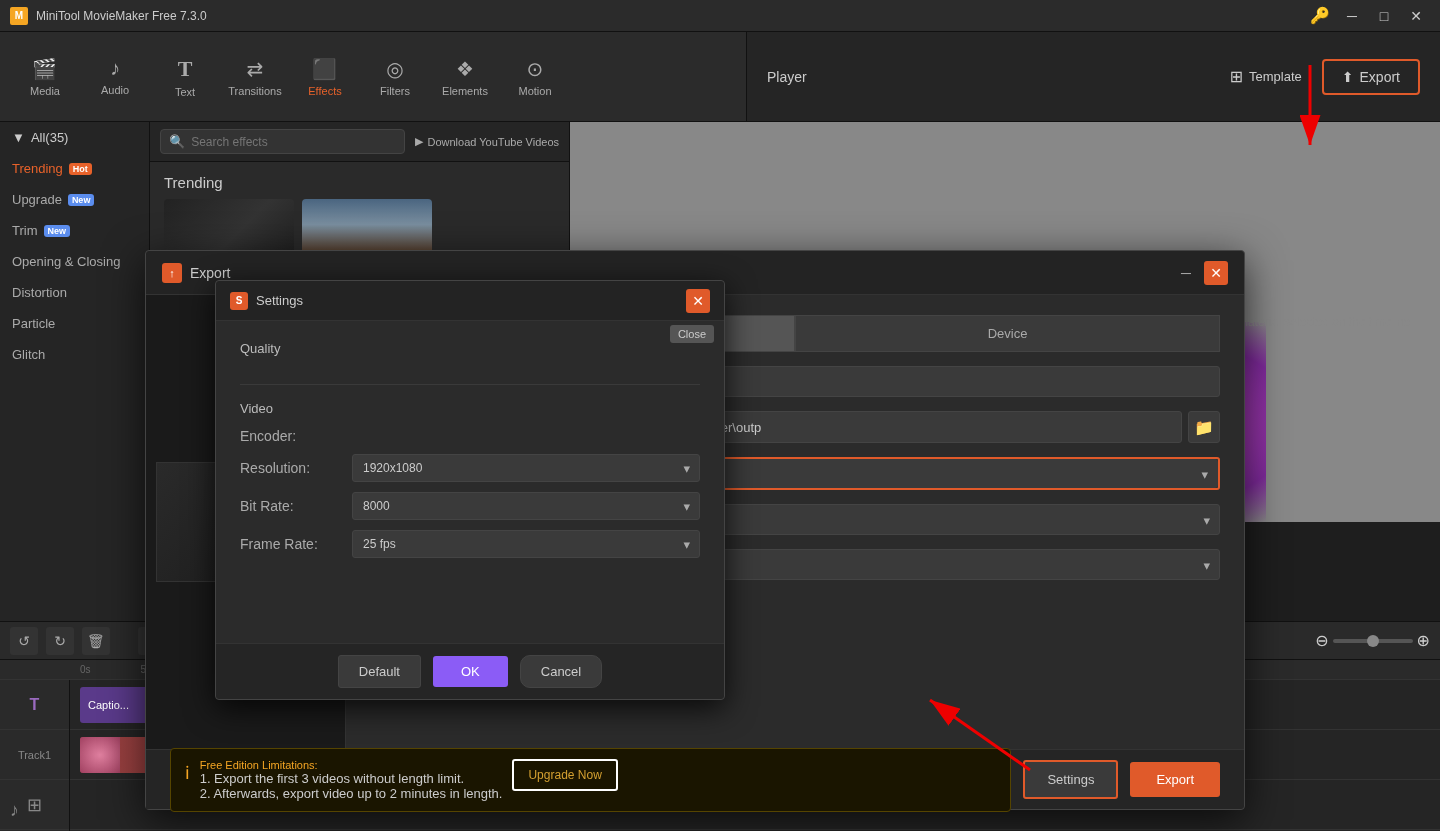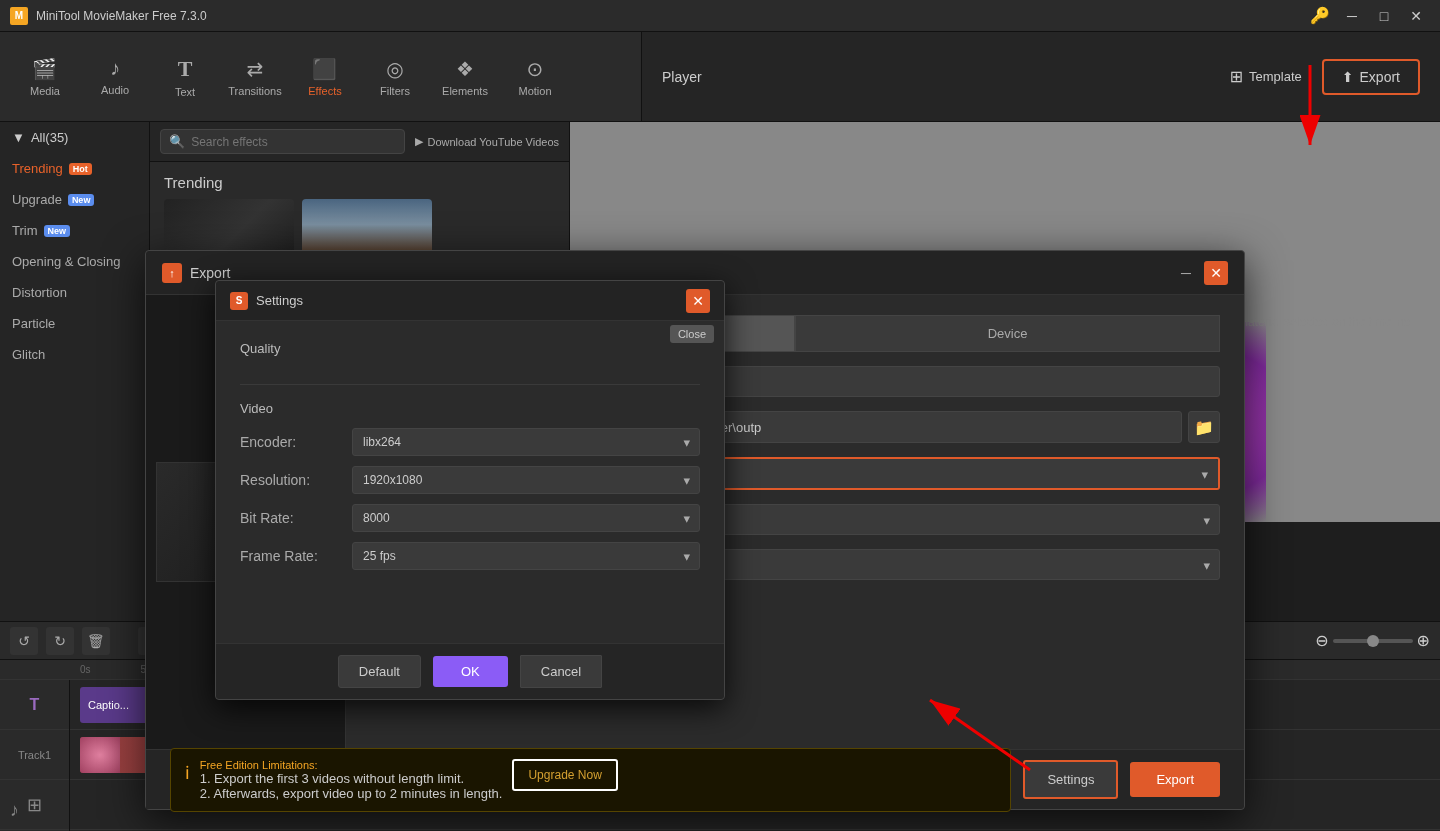--- a/index.html
+++ b/index.html
@@ -13,21 +13,21 @@
     #title-bar .win-btn { width: 28px; height: 22px; background: transparent; border: none; color: #ccc; cursor: pointer; display: flex; align-items: center; justify-content: center; font-size: 14px; }
     #title-bar .key-icon { color: #f5a623; font-size: 16px; margin-right: 8px; }
 
     
     #main-toolbar { height: 90px; background: #2b2b2b; display: flex; align-items: center; padding: 0 10px; border-bottom: 1px solid #111; }
     .toolbar-item { display: flex; flex-direction: column; align-items: center; justify-content: center; width: 70px; height: 70px; cursor: pointer; color: #aaa; font-size: 11px; gap: 4px; border-radius: 4px; }
     .toolbar-item.active { color: #e8622a; }
     .toolbar-icon { font-size: 20px; }
 
     
-    #right-header { position: absolute; top: 32px; right: 0; width: 799px; height: 90px; background: #252525; display: flex; align-items: center; justify-content: space-between; padding: 0 20px; border-bottom: 1px solid #111; border-left: 1px solid #111; }
+    #right-header { position: absolute; top: 32px; right: 0; width: 694px; height: 90px; background: #252525; display: flex; align-items: center; justify-content: space-between; padding: 0 20px; border-bottom: 1px solid #111; border-left: 1px solid #111; }
     .player-tab { color: #ccc; font-size: 14px; }
     .right-header-actions { display: flex; align-items: center; gap: 20px; }
     .template-btn { display: flex; align-items: center; gap: 6px; color: #ccc; cursor: pointer; font-size: 13px; }
     .export-btn-header { display: flex; align-items: center; gap: 6px; background: transparent; border: 2px solid #e05a2a; color: #ccc; padding: 8px 18px; border-radius: 4px; cursor: pointer; font-size: 14px; font-weight: 500; }
 
     
     #left-sidebar { position: absolute; top: 122px; left: 0; width: 150px; bottom: 0; background: #252525; border-right: 1px solid #111; }
     .sidebar-all { display: flex; align-items: center; gap: 6px; padding: 8px 12px; color: #ccc; font-size: 13px; }
     .sidebar-item-link { display: flex; align-items: center; gap: 6px; padding: 8px 12px; cursor: pointer; color: #aaa; font-size: 13px; }
     .sidebar-item-link.active { color: #e8622a; }
@@ -126,21 +126,21 @@
     .divider { height: 1px; background: #3a3a3a; }
     .video-section h3 { color: #bbb; font-size: 13px; font-weight: 500; margin-bottom: 12px; }
     .settings-field { display: flex; align-items: center; gap: 12px; margin-bottom: 10px; }
     .settings-label { width: 100px; color: #aaa; font-size: 14px; }
     .settings-select-wrapper { flex: 1; position: relative; }
     .settings-select { width: 100%; background: #3a3a3a; border: 1px solid #444; color: #ccc; padding: 6px 10px; border-radius: 3px; font-size: 12px; appearance: none; }
     .settings-select-wrapper::after { content: '▾'; position: absolute; right: 10px; top: 50%; transform: translateY(-50%); color: #aaa; pointer-events: none; }
     .settings-footer { height: 56px; background: #252525; border-top: 1px solid #333; display: flex; align-items: center; justify-content: center; gap: 12px; border-radius: 0 0 4px 4px; }
     .default-btn { background: #3a3a3a; border: 1px solid #444; color: #ccc; padding: 8px 20px; border-radius: 3px; cursor: pointer; font-size: 13px; }
     .ok-btn { background: #8b5cf6; border: none; color: #fff; padding: 8px 28px; border-radius: 3px; cursor: pointer; font-size: 13px; }
-    .cancel-btn { background: #3a3a3a; border: 1px solid #444; color: #ccc; padding: 8px 20px; border-radius: 1px; cursor: pointer; font-size: 13px; }
+    .cancel-btn { background: #3a3a3a; border: 1px solid #444; color: #ccc; padding: 8px 20px; border-radius: 10px; cursor: pointer; font-size: 13px; }
     .close-tooltip { position: absolute; right: -50px; top: 0; background: #444; color: #ccc; padding: 3px 8px; border-radius: 3px; font-size: 11px; white-space: nowrap; }
 
     
     .red-arrow { position: absolute; z-index: 300; pointer-events: none; }
   </style>
 </head>
 <body>
 
 <div id="title-bar">
   <div class="app-icon">
@@ -416,25 +416,20 @@
 
     <div class="quality-section">
       <h3>Quality</h3>
     </div>
     <div class="divider"></div>
 
     <div class="video-section">
       <h3>Video</h3>
       <div class="settings-field">
         <span class="settings-label">Encoder:</span>
-        <div class="settings-select-wrapper">
-          <select class="settings-select">
-            <option>libx264</option>
-          </select>
-        </div>
       </div>
       <div class="settings-field">
         <span class="settings-label">Resolution:</span>
         <div class="settings-select-wrapper">
           <select class="settings-select">
             <option>1920x1080</option>
           </select>
         </div>
       </div>
       <div class="settings-field">

